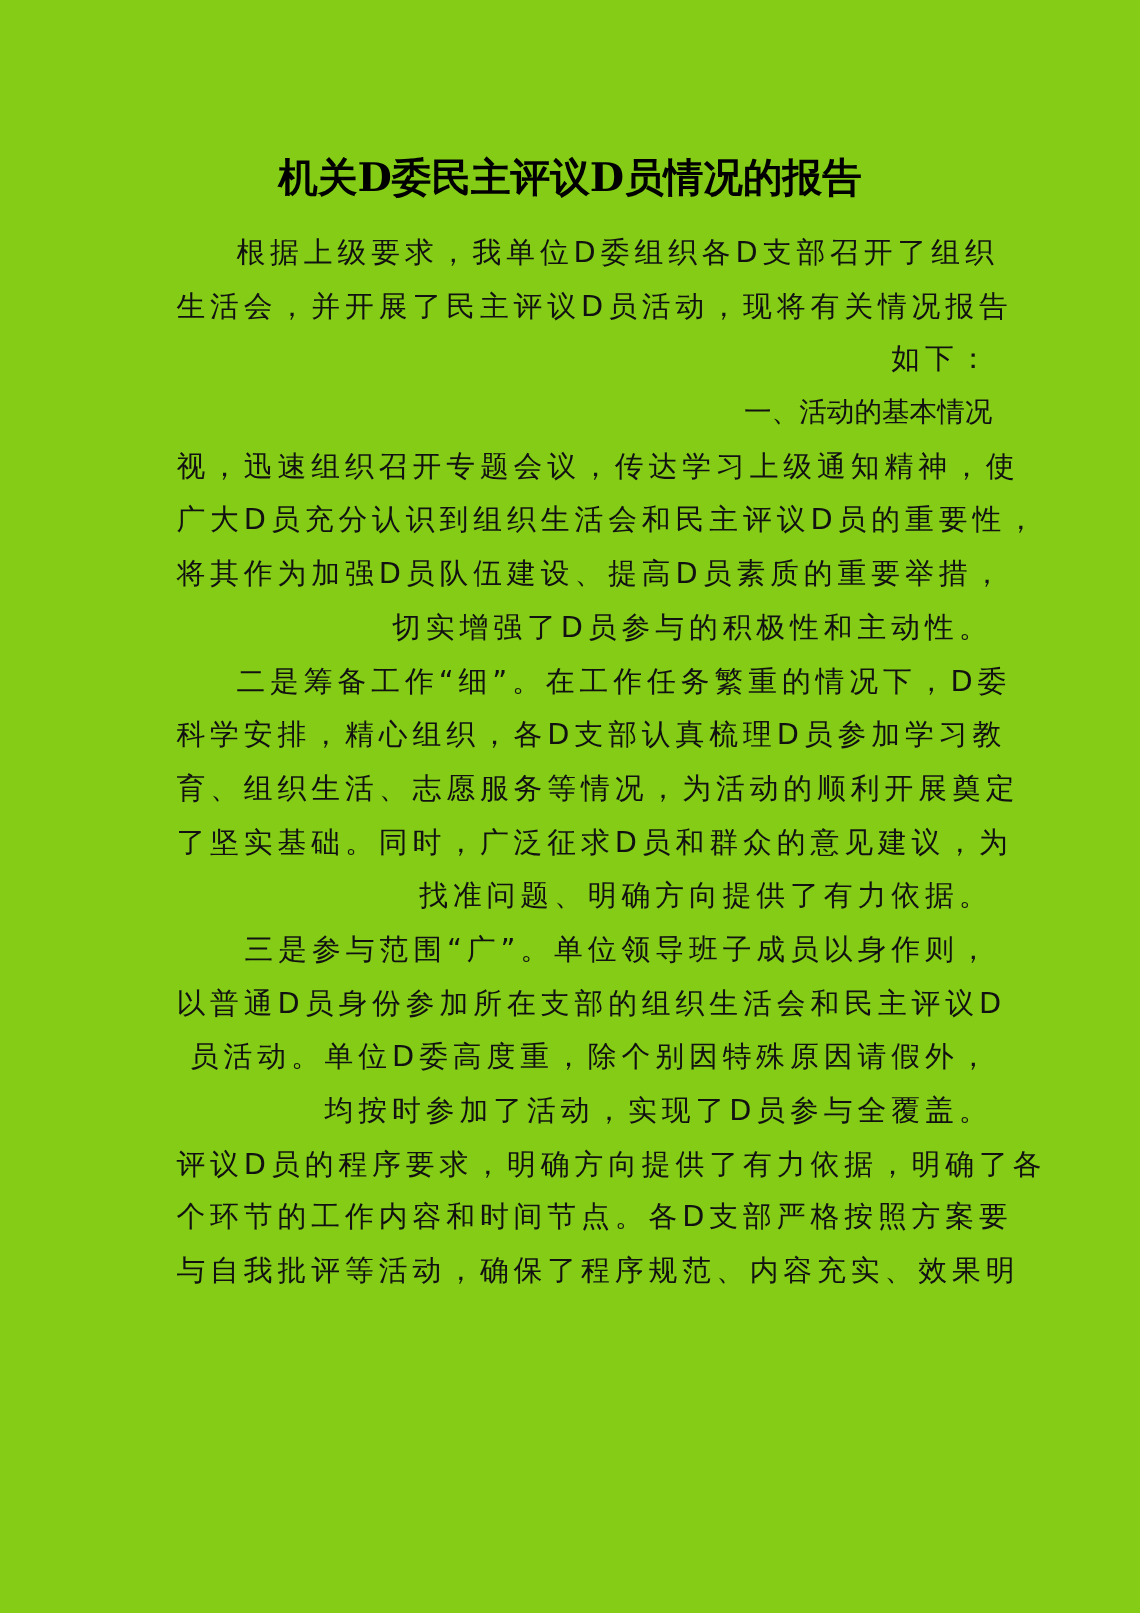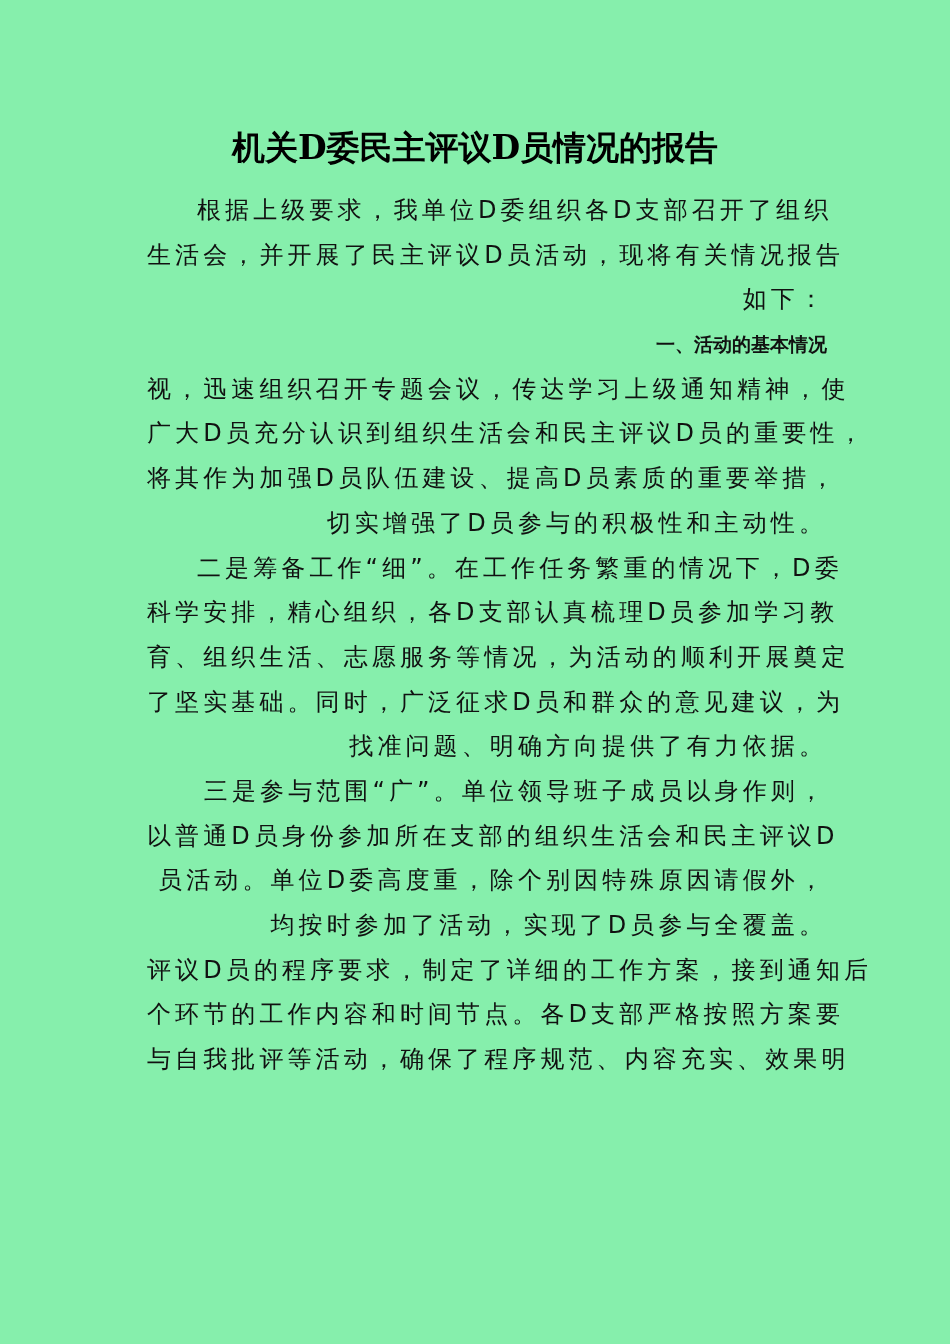--- a/index.html
+++ b/index.html
@@ -1,34 +1,34 @@
 <!DOCTYPE html>
 <html><head>
 <meta charset="utf-8">
 <style>
   html, body { margin: 0; padding: 0; background: #ffffff; }
   body { width: 950px; height: 1344px; position: relative; overflow: hidden; }
-  .page { position: absolute; left: 0; top: 0; width: 950px; height: 1344px; background: #86efac; }
+  .page { position: absolute; left: 0; top: 0; width: 950px; height: 1344px; background: #84cc16; }
   .title {
     position: absolute; left: 0; top: 126px; width: 950px; text-align: center;
     font-family: "DejaVu Serif", "Liberation Serif", serif;
     font-weight: bold; font-size: 33px; line-height: 44px; color: #000;
     letter-spacing: 0px;
   }
   .body {
     position: absolute; left: 147px; top: 188px; width: 680px;
     font-family: "DejaVu Sans", "Liberation Serif", serif;
     font-size: 24px; color: #111; text-align: right; 
   }
   .line {
     height: 44.7px; line-height: 44.7px; white-space: nowrap;
     letter-spacing: 4.1px;
   }
   .line.indent { padding-left: 50px; }
-  .line.heading { font-weight: bold; letter-spacing: 0px; font-size: 19px; }
+  .line.heading { font-weight: normal; letter-spacing: 0px; font-size: 23px; }
 </style>
 </head>
 <body>
 
 <div class="page">
   <div class="title">机关D委民主评议D员情况的报告</div>
 
   <div class="body">
 
     <div>
@@ -57,18 +57,18 @@
     </div>
 
     <div>
       <div class="line indent">三是参与范围“广”。单位领导班子成员以身作则，</div>
       <div class="line">以普通D员身份参加所在支部的组织生活会和民主评议D</div>
       <div class="line">员活动。单位D委高度重，除个别因特殊原因请假外，</div>
       <div class="line">均按时参加了活动，实现了D员参与全覆盖。</div>
     </div>
 
     <div>
-      <div class="line">评议D员的程序要求，制定了详细的工作方案，接到通知后</div>
+      <div class="line">评议D员的程序要求，明确方向提供了有力依据，明确了各</div>
       <div class="line">个环节的工作内容和时间节点。各D支部严格按照方案要</div>
       <div class="line">与自我批评等活动，确保了程序规范、内容充实、效果明</div>
     </div>
   </div>
 </div>
 
 </body></html>

